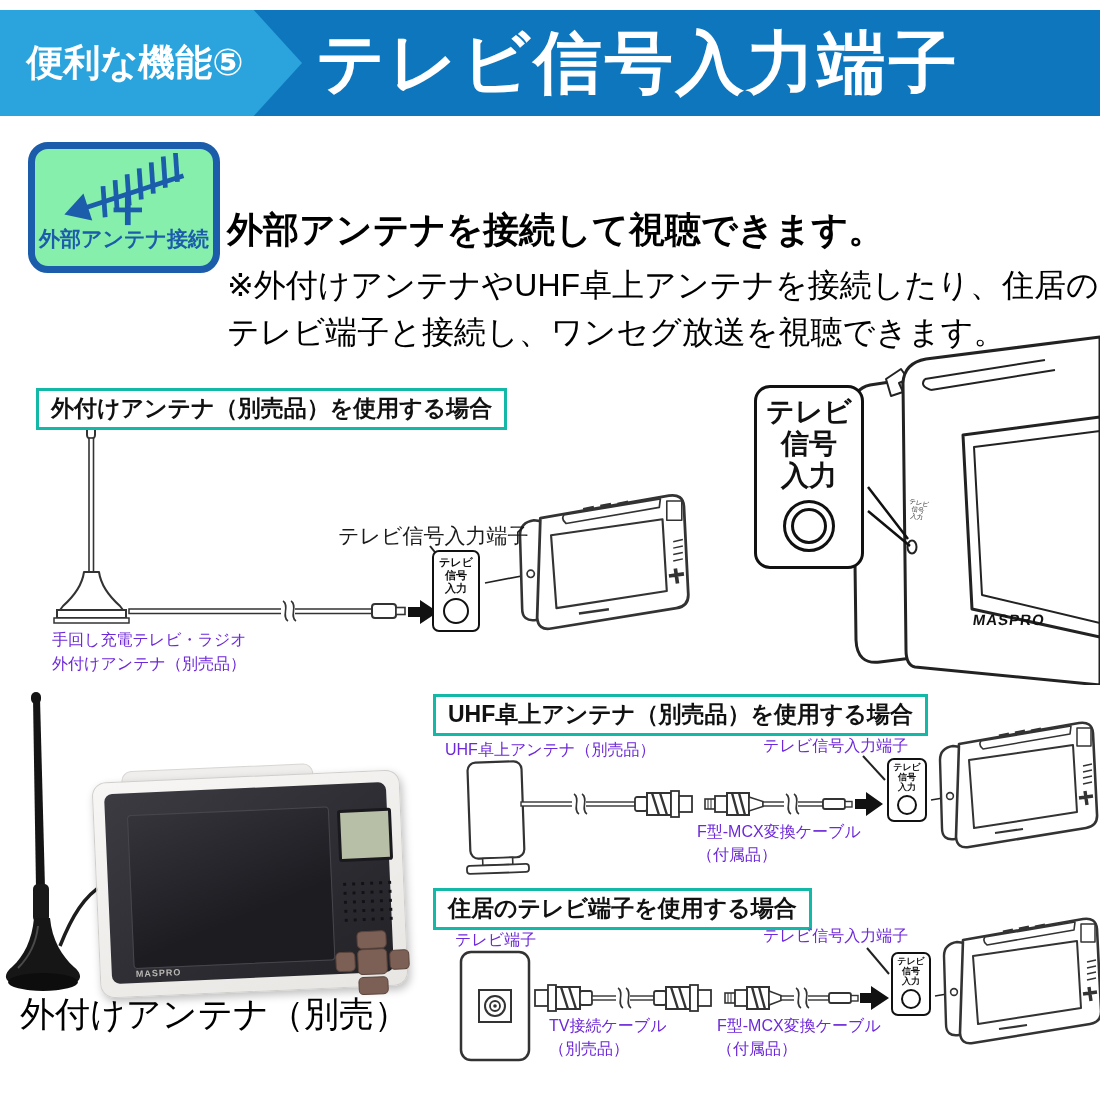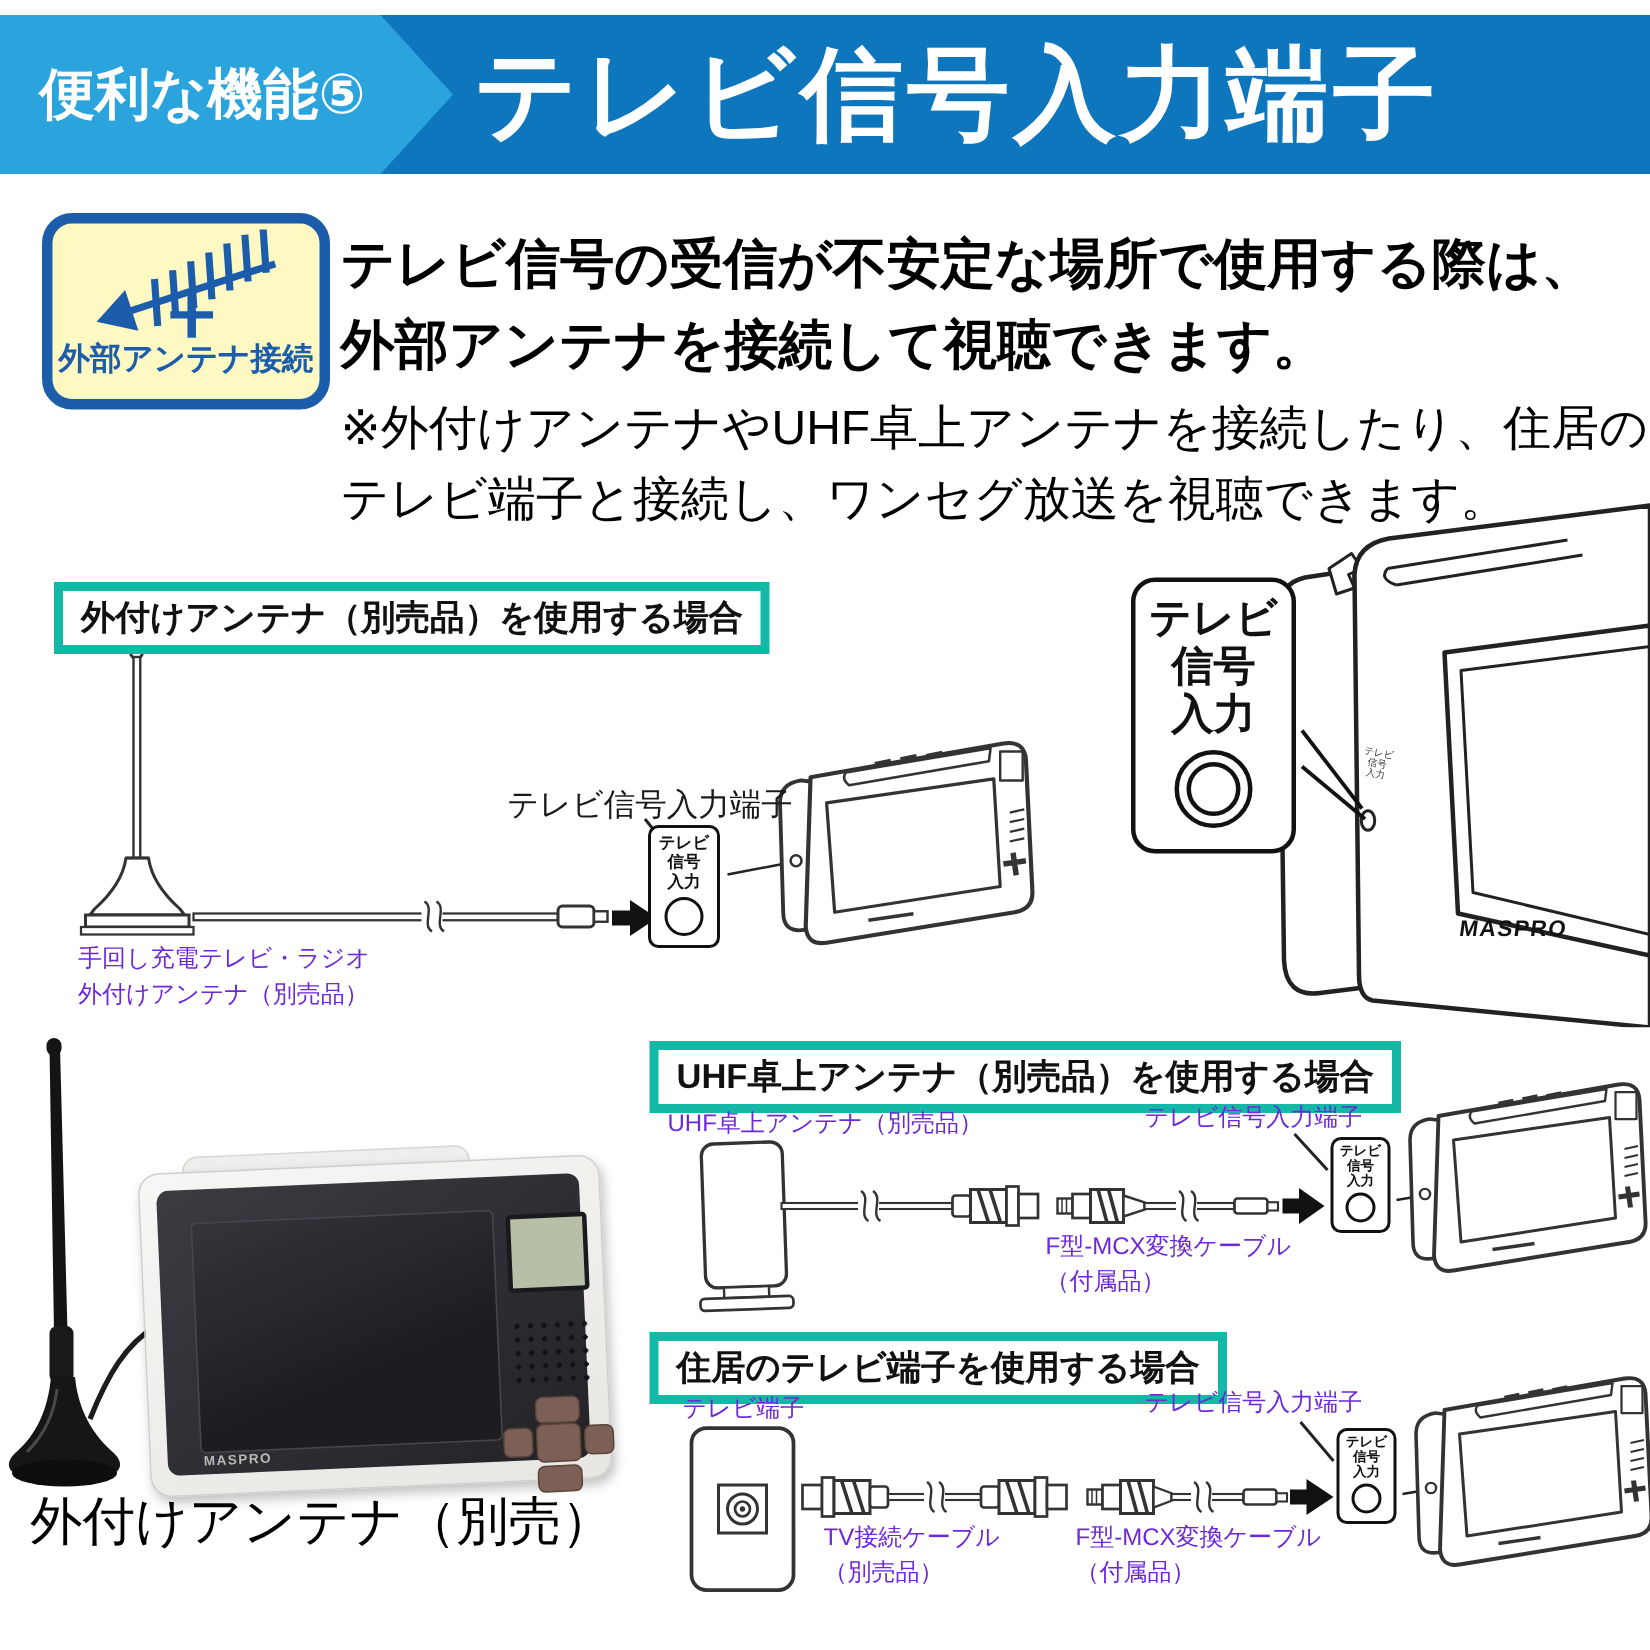--- a/index.html
+++ b/index.html
@@ -9,28 +9,28 @@
   
   .hdr-dark{position:absolute;left:0;top:10px;width:1100px;height:106px;background:#0E76BD;}
   .hdr-light{position:absolute;left:0;top:10px;width:302px;height:106px;background:#2BA4DD;
              clip-path:polygon(0 0,84% 0,100% 50%,84% 100%,0 100%);}
   .hdr-badge{position:absolute;left:10px;top:10px;width:250px;height:106px;display:flex;
              align-items:center;justify-content:center;color:#fff;font-size:37px;font-weight:700;white-space:nowrap;}
   .hdr-title{position:absolute;left:316px;top:10px;height:106px;display:flex;align-items:center;
              color:#fff;font-size:68px;font-weight:900;letter-spacing:3px;white-space:nowrap;}
   
   .feat-box{position:absolute;left:28px;top:142px;width:192px;height:131px;border:7px solid #1B5CAB;
-            border-radius:20px;background:#fef9c3;box-sizing:border-box;text-align:center;}
+            border-radius:20px;background:#86efac;box-sizing:border-box;text-align:center;}
   .feat-label{font-size:21px;font-weight:800;color:#1B5CAB;letter-spacing:0;margin-top:-2px;white-space:nowrap;}
   
   .intro-b{position:absolute;left:227px;font-size:36px;font-weight:900;white-space:nowrap;color:#000;}
   .intro-n{position:absolute;left:227px;font-size:32px;font-weight:400;white-space:nowrap;color:#000;}
   
   .sec{position:absolute;}
-  .sec-title{position:absolute;display:inline-block;background:#fff;border:6px solid #14b8a6;
+  .sec-title{position:absolute;display:inline-block;background:#fff;border:3px solid #14b8a6;
              padding:2px 12px 3px;font-size:23px;font-weight:700;color:#111;white-space:nowrap;}
   .lbl{position:absolute;font-size:16px;line-height:23px;color:#6d28d9;white-space:nowrap;}
   .lbl-sm{position:absolute;font-size:21px;color:#1a1a1a;white-space:nowrap;}
   
   .pcallout{position:absolute;background:#fff;border:2px solid #111;border-radius:7px;
             text-align:center;box-sizing:border-box;}
   .pcallout .pl{font-weight:600;color:#111;}
   .pc-circle{border:2.5px solid #111;border-radius:50%;margin:3px auto 0;box-sizing:border-box;}
   .pc-lg{width:48px;padding:4px 0 6px;}
   .pc-lg .pl{font-size:11px;line-height:13px;}
@@ -110,21 +110,20 @@
           <line x1="124" y1="18" x2="116" y2="50"></line>
           <line x1="138" y1="16" x2="130" y2="48"></line>
         </g>
       </g>
       <line x1="79" y1="42" x2="79" y2="76" stroke="#1B5CAB" stroke-width="6"></line>
       <line x1="64" y1="60" x2="94" y2="60" stroke="#1B5CAB" stroke-width="5"></line>
     </svg>
     <div class="feat-label">外部アンテナ接続</div>
   </div>
 
-  <div class="intro-b" style="top:152px">テレビ信号の受信が不安定な場所で使用する際は、</div>
   <div class="intro-b" style="top:206px">外部アンテナを接続して視聴できます。</div>
   <div class="intro-n" style="top:311px">テレビ端子と接続し、ワンセグ放送を視聴できます。</div>
   <div class="intro-n" style="top:264px">※外付けアンテナやUHF卓上アンテナを接続したり、住居の</div>
 
   <div class="sec" style="left:30px;top:386px;width:690px;height:302px">
     <svg class="abs" style="left:0;top:0" width="690" height="302" viewBox="0 0 690 302">
       <g stroke="#333" fill="#fff">
         <rect x="57" y="36" width="8" height="17" rx="4" stroke-width="2"></rect>
         <rect x="59" y="52" width="4.5" height="134" stroke-width="1.6"></rect>
         <path d="M54,186 C52,200 42,212 33,220 L30,224 L93,224 L90,220 C81,212 71,200 69,186 Z" stroke-width="2" stroke-linejoin="round"></path>

